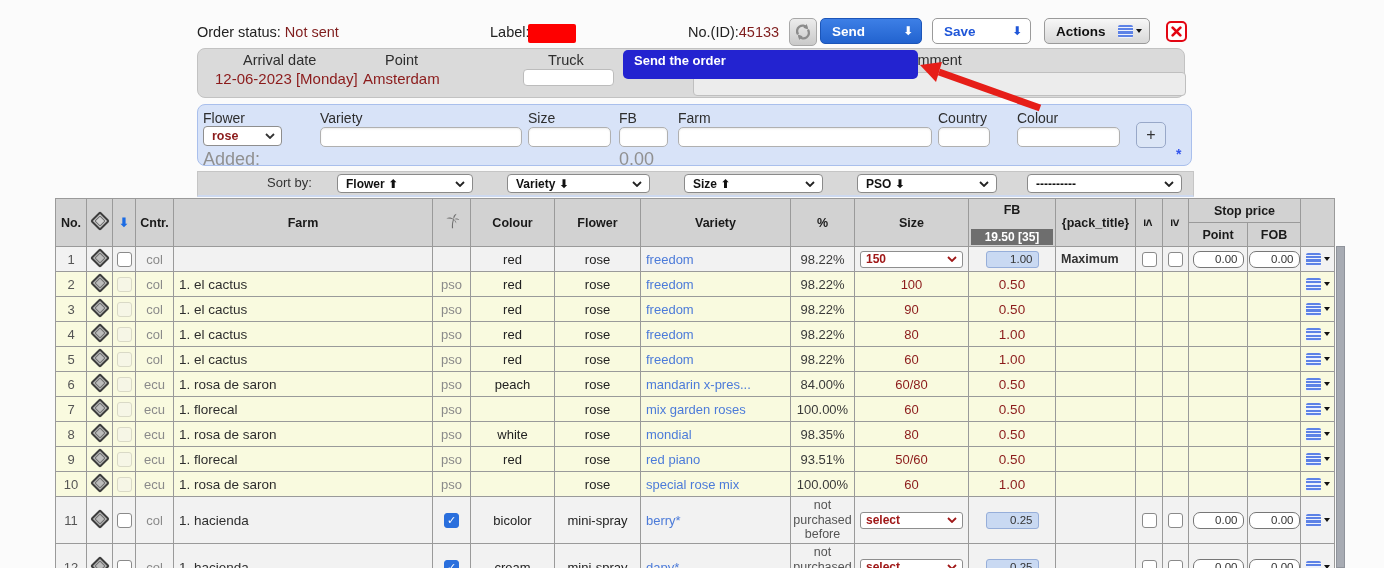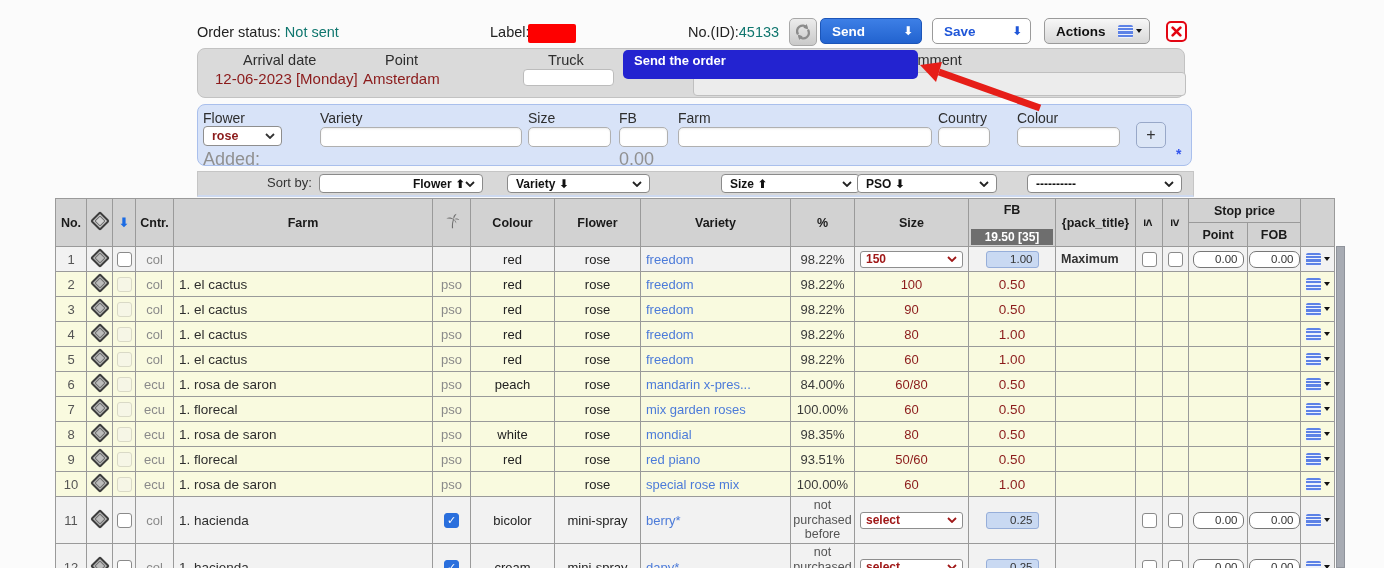--- a/index.html
+++ b/index.html
@@ -1,21 +1,21 @@
 <!DOCTYPE html>
 <html><head>
 <meta charset="utf-8">
 <style>
   html,body{margin:0;padding:0;}
   body{width:1384px;height:568px;overflow:hidden;position:relative;background:#fbfbfb;
        font-family:"Liberation Sans","DejaVu Sans",sans-serif;font-size:14px;color:#222;}
   .abs{position:absolute;}
   
   .topline{top:24px;font-size:14.5px;white-space:nowrap;}
-  .blue-val{color:#0f766e;}
+  .blue-val{color:#7f1d1d;}
   .label-chip{left:528px;top:24px;width:48px;height:19px;background:#fe0000;border-radius:2px;}
   .iconbtn{left:789px;top:18px;width:26px;height:26px;border:1px solid #a8a8a8;border-radius:5px;
            background:linear-gradient(#ececec,#c9c9c9);display:flex;align-items:center;justify-content:center;}
   .btn{height:26px;border-radius:5px;display:flex;align-items:center;box-sizing:border-box;font-weight:bold;font-size:13.5px;}
   .btn-send{left:820px;top:18px;width:102px;background:linear-gradient(#3d7fe6,#2263cf);border:1px solid #1c55b8;color:#fff;padding:0 8px 0 11px;justify-content:space-between;gap:24px;}
   .btn-save{left:932px;top:18px;width:99px;background:#fff;border:1px solid #9a9a9a;color:#1f56d8;padding:0 8px 0 11px;justify-content:space-between;}
   .btn-actions{left:1044px;top:18px;width:106px;background:linear-gradient(#f7f7f7,#d8d8d8);border:1px solid #9a9a9a;color:#111;padding:0 7px 0 11px;justify-content:space-between;}
   .caret-glyph{font-size:12px;}
   .burger{display:inline-block;width:15px;height:13px;border-radius:2px;
           background:repeating-linear-gradient(to bottom,#5d82e6 0 2.1px,#eef2fc 2.1px 3.25px);}
@@ -171,33 +171,33 @@
 <div class="abs finput" style="left:1017px;width:101px;"></div>
 <div class="abs plusbtn">
     <span>+</span>
   </div>
 <div class="abs added" style="left:203px;">Added:</div>
 <div class="abs added" style="left:619px;">0.00</div>
 <div class="abs star">*</div>
 
 <div class="abs sort-bar"></div>
 <div class="abs sortlabel">Sort by:</div>
-<div class="abs sselect" style="left:319px;width:164px;justify-content:flex-end;">
+<div class="abs sselect" style="left:337px;width:136px;">
   <span>Flower ⬆</span>
   <svg class="chev" width="10" height="6" viewBox="0 0 10 6">
       <path d="M1 1 L5 5 L9 1" fill="none" stroke="#222" stroke-width="1.8"></path>
     </svg>
 </div>
 <div class="abs sselect" style="left:507px;width:143px;">
   <span>Variety ⬇</span>
   <svg class="chev" width="10" height="6" viewBox="0 0 10 6">
       <path d="M1 1 L5 5 L9 1" fill="none" stroke="#222" stroke-width="1.8"></path>
     </svg>
 </div>
-<div class="abs sselect" style="left:721px;width:139px;">
+<div class="abs sselect" style="left:684px;width:139px;">
   <span>Size ⬆</span>
   <svg class="chev" width="10" height="6" viewBox="0 0 10 6">
       <path d="M1 1 L5 5 L9 1" fill="none" stroke="#222" stroke-width="1.8"></path>
     </svg>
 </div>
 <div class="abs sselect" style="left:857px;width:140px;">
   <span>PSO ⬇</span>
   <svg class="chev" width="10" height="6" viewBox="0 0 10 6">
       <path d="M1 1 L5 5 L9 1" fill="none" stroke="#222" stroke-width="1.8"></path>
     </svg>

